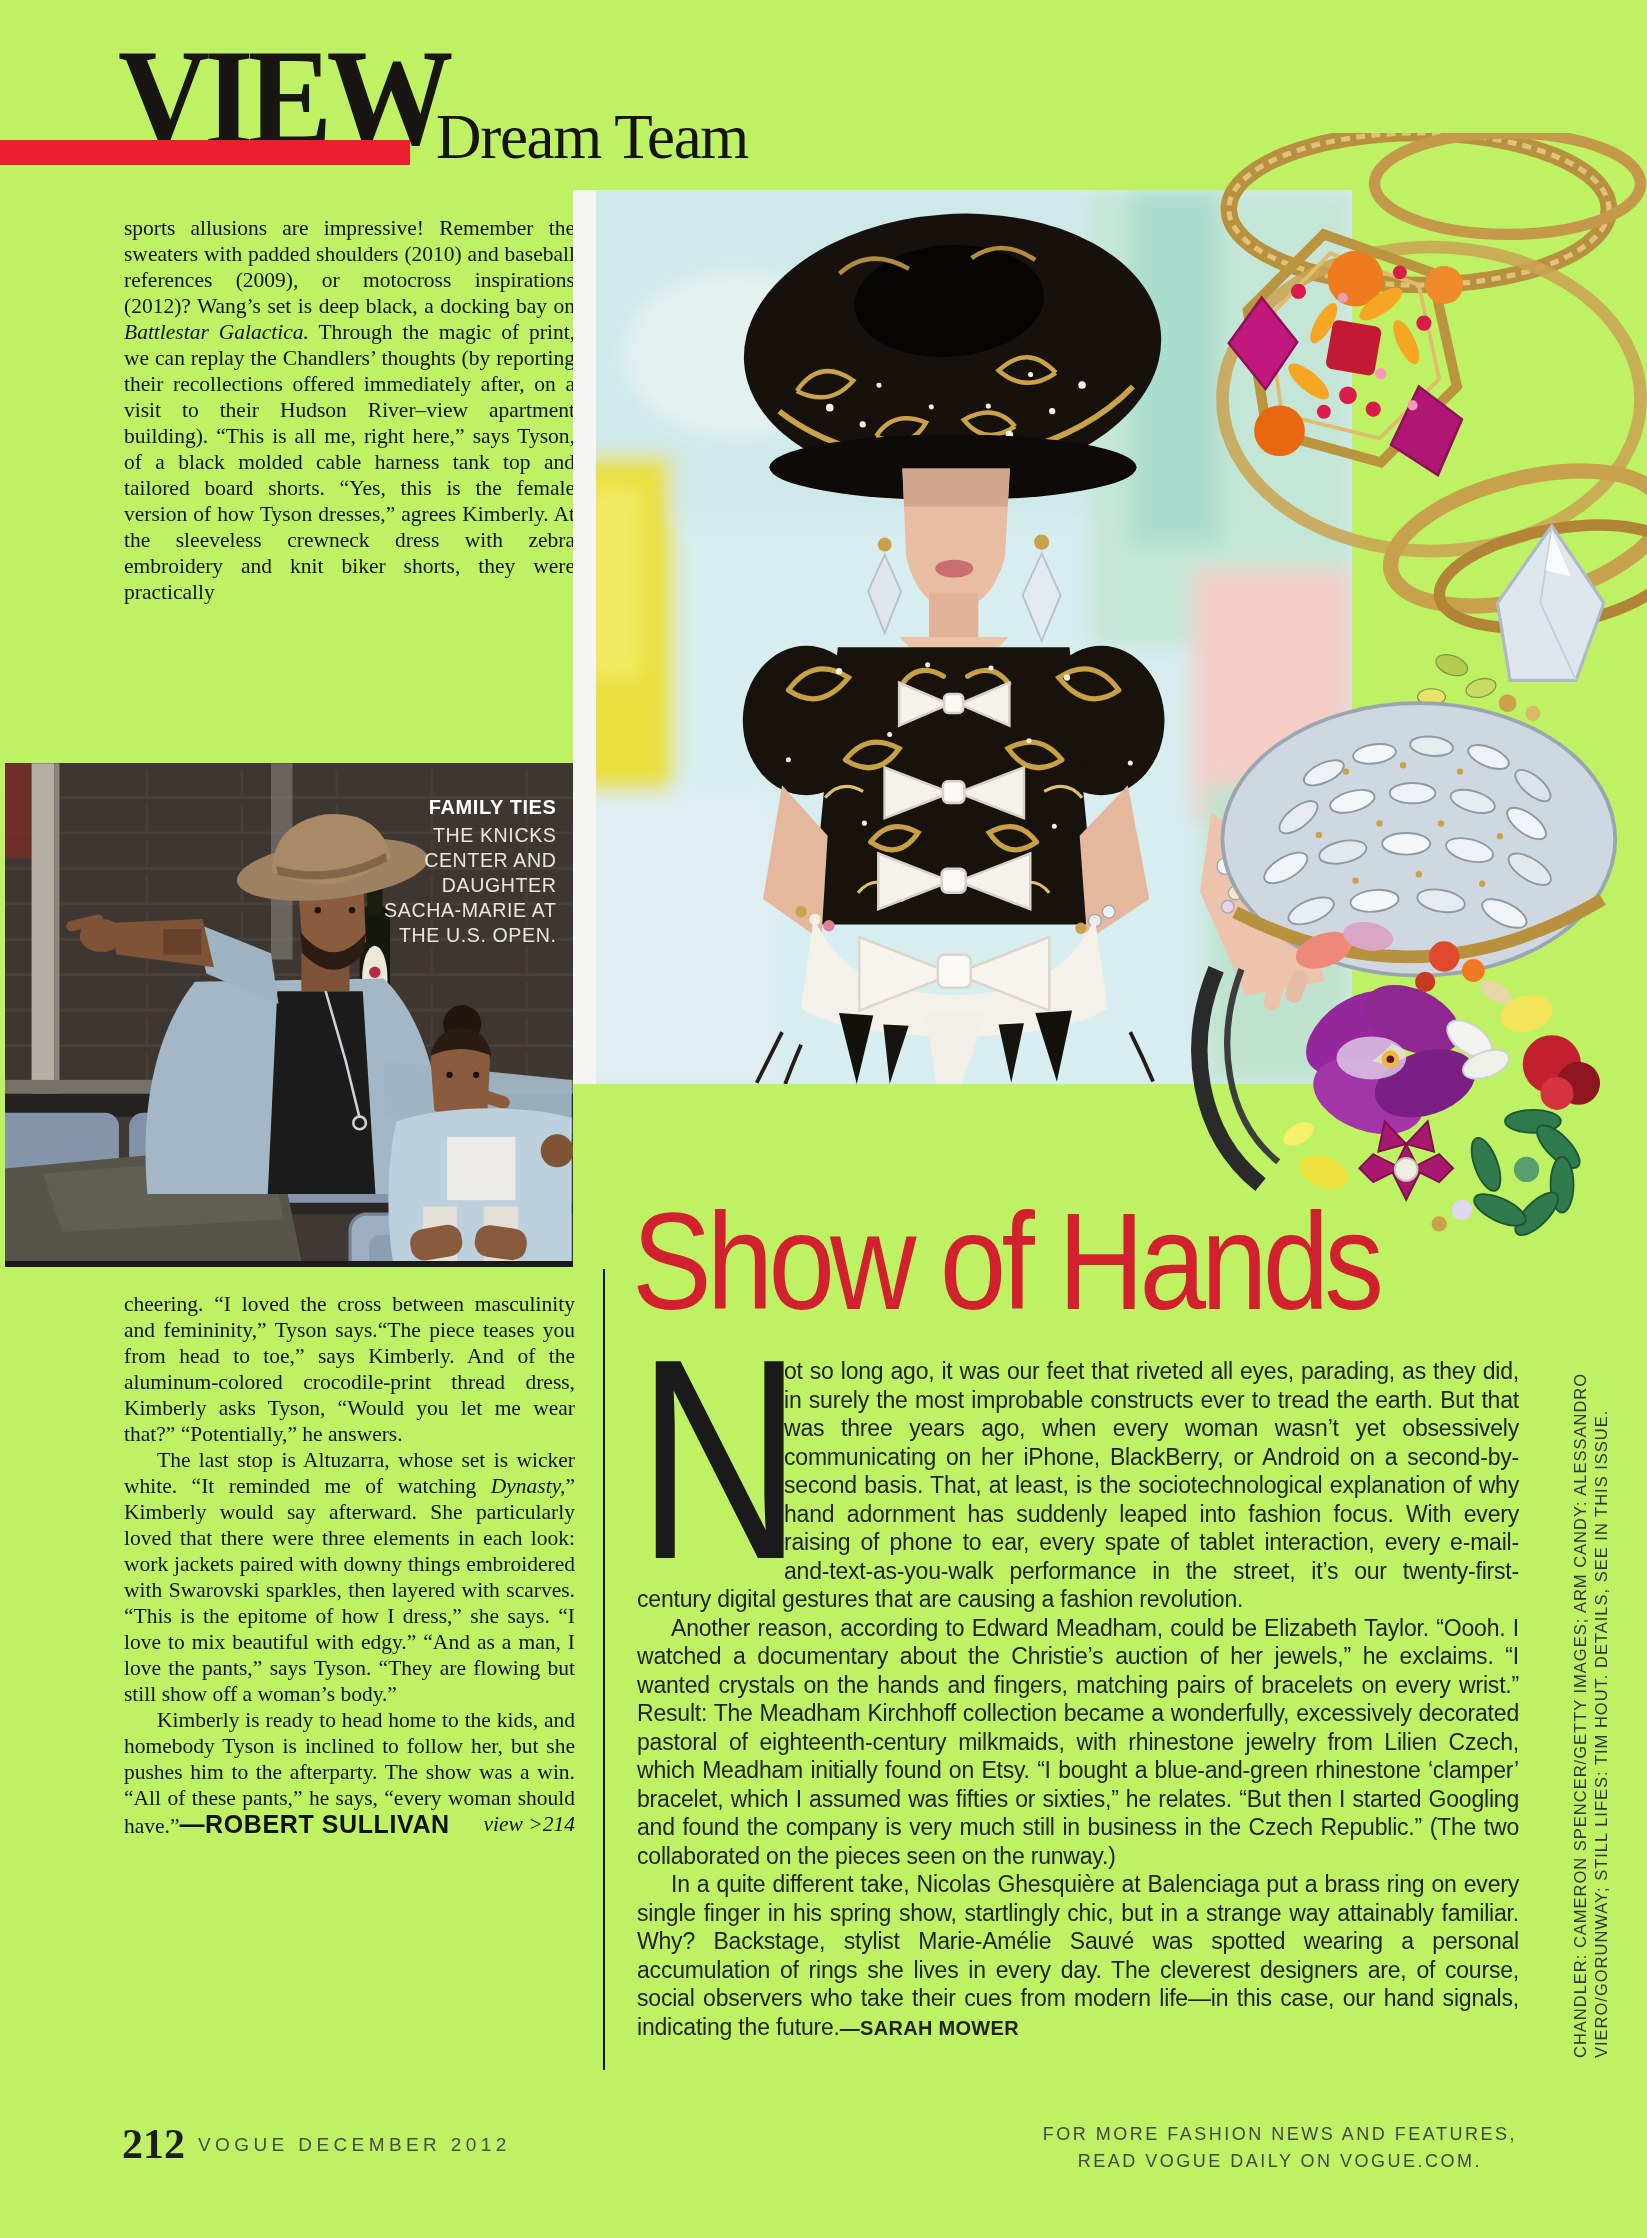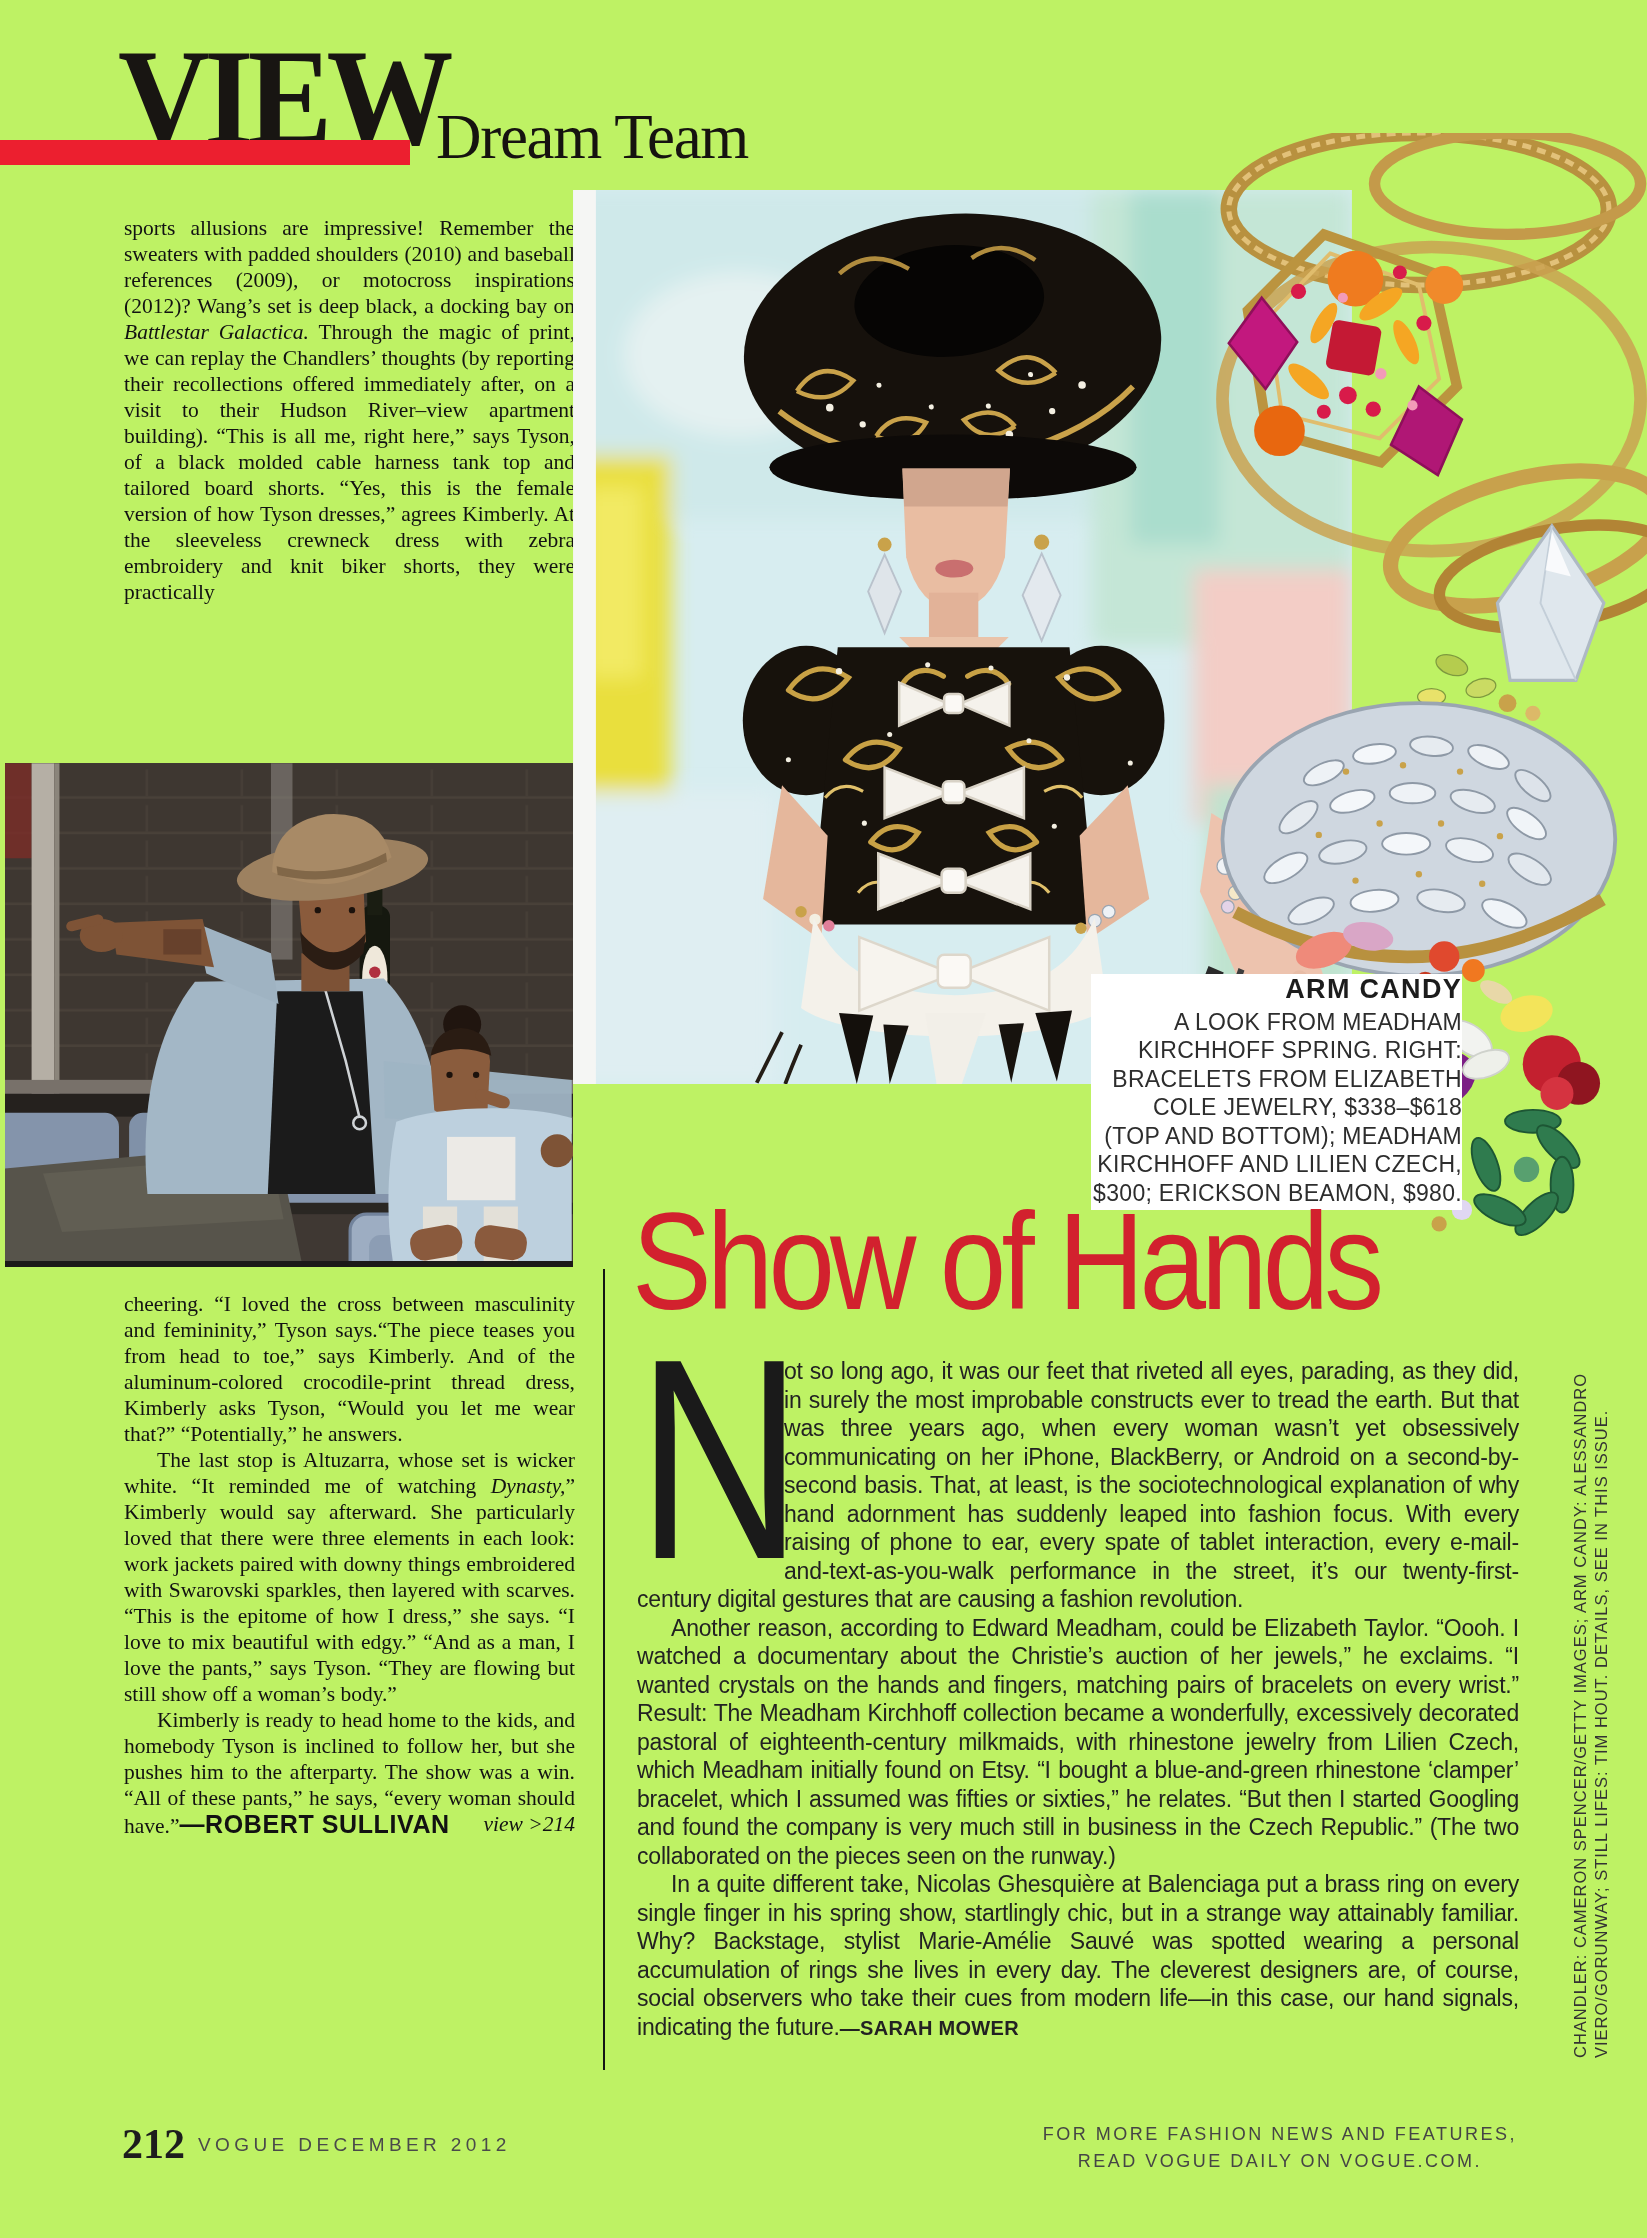--- a/index.html
+++ b/index.html
@@ -161,20 +161,24 @@
         <rect x="742" y="520" width="56" height="20" rx="10" fill="#8a5c3d" transform="rotate(18 770 530)" data-interactable="false"></rect>
         <path d="M618,566 C600,650 604,740 614,795 L895,795 L895,560 C820,538 690,540 618,566 Z" fill="#bdd0de" data-interactable="false"></path>
         <rect x="698" y="590" width="108" height="100" fill="#eceae6" data-interactable="false"></rect>
         <rect x="660" y="700" width="54" height="95" fill="#e3e0d8" data-interactable="false"></rect>
         <rect x="756" y="700" width="54" height="95" fill="#e3e0d8" data-interactable="false"></rect>
         <rect x="640" y="732" width="82" height="50" rx="22" fill="#8a5a3d" transform="rotate(-10 681 757)" data-interactable="false"></rect>
         <rect x="742" y="732" width="82" height="50" rx="22" fill="#8a5a3d" transform="rotate(8 783 757)" data-interactable="false"></rect>
         <circle cx="872" cy="612" r="26" fill="#7e5336" data-interactable="false"></circle>
       </g>
     </svg>
+    <div class="family-caption" data-interactable="false">
+      <div class="cap-title" data-interactable="false">FAMILY TIES</div>
+      <div class="cap-body" data-interactable="false">THE KNICKS CENTER AND DAUGHTER SACHA-MARIE AT THE U.S. OPEN.</div>
+    </div>
   </div>
 
   <div class="serif-col col2" data-interactable="false">
     <p data-interactable="false"><span data-interactable="false">cheering. “I loved the cross between masculinity and femininity,” Tyson says.“The piece teases you from head to toe,” says Kimberly. And of the aluminum-colored crocodile-print thread dress, Kimberly asks Tyson, “Would you let me wear that?” “Potentially,” he answers.</span></p>
     <p data-interactable="false"><span data-interactable="false">The last stop is Altuzarra, whose set is wicker white. “It reminded me of watching </span><i data-interactable="false">Dynasty,</i><span data-interactable="false">” Kimberly would say afterward. She particularly loved that there were three elements in each look: work jackets paired with downy things embroidered with Swarovski sparkles, then layered with scarves. “This is the epitome of how I dress,” she says. “I love to mix beautiful with edgy.” “And as a man, I love the pants,” says Tyson. “They are flowing but still show off a woman’s body.”</span></p>
     <p data-interactable="false"><span data-interactable="false">Kimberly is ready to head home to the kids, and homebody Tyson is inclined to follow her, but she pushes him to the afterparty. The show was a win. “All of these pants,” he says, “every woman should have.”</span><span class="byline-b" data-interactable="false">—ROBERT SULLIVAN</span><span class="jumpline" data-interactable="false">view &gt;214</span></p>
   </div>
 
   <div class="runway-photo" data-interactable="false">
     <svg width="779" height="894" viewBox="0 0 1230 1412" data-interactable="false">
@@ -448,24 +452,20 @@
           <circle cx="790" cy="1636" r="20" fill="#58a06f"></circle>
         </g>
         <ellipse cx="470" cy="1640" rx="40" ry="24" fill="#efe13b" transform="rotate(20 470 1640)"></ellipse>
         <ellipse cx="430" cy="1580" rx="26" ry="15" fill="#f6ef6a" transform="rotate(-30 430 1580)"></ellipse>
         <circle cx="688" cy="1700" r="16" fill="#e0d7f2"></circle>
           <circle cx="652" cy="1722" r="12" fill="#c9a24a"></circle>
       </g>
     </svg>
   </div>
 
-  <div class="arm-candy" data-interactable="false">
-    <div class="cap-title" data-interactable="false">ARM CANDY</div>
-    <div class="cap-body" data-interactable="false">A LOOK FROM MEADHAM KIRCHHOFF SPRING. RIGHT: BRACELETS FROM ELIZABETH COLE JEWELRY, $338–$618 (TOP AND BOTTOM); MEADHAM KIRCHHOFF AND LILIEN CZECH, $300; ERICKSON BEAMON, $980.</div>
-  </div>
 
   <div class="soh-title" data-interactable="false">Show of Hands</div>
   <div class="col-divider" data-interactable="false"></div>
   <div class="soh-body" data-interactable="false">
     <p data-interactable="false"><span class="dropcap" data-interactable="false">N</span><span data-interactable="false">ot so long ago, it was our feet that riveted all eyes, parading, as they did, in surely the most improbable constructs ever to tread the earth. But that was three years ago, when every woman wasn’t yet obsessively communicating on her iPhone, BlackBerry, or Android on a second-by-second basis. That, at least, is the sociotechnological explanation of why hand adornment has suddenly leaped into fashion focus. With every raising of phone to ear, every spate of tablet interaction, every e-mail-and-text-as-you-walk performance in the street, it’s our twenty-first-century digital gestures that are causing a fashion revolution.</span></p>
     <p data-interactable="false"><span data-interactable="false">Another reason, according to Edward Meadham, could be Elizabeth Taylor. “Oooh. I watched a documentary about the Christie’s auction of her jewels,” he exclaims. “I wanted crystals on the hands and fingers, matching pairs of bracelets on every wrist.” Result: The Meadham Kirchhoff collection became a wonderfully, excessively decorated pastoral of eighteenth-century milkmaids, with rhinestone jewelry from Lilien Czech, which Meadham initially found on Etsy. “I bought a blue-and-green rhinestone ‘clamper’ bracelet, which I assumed was fifties or sixties,” he relates. “But then I started Googling and found the company is very much still in business in the Czech Republic.” (The two collaborated on the pieces seen on the runway.)</span></p>
     <p data-interactable="false"><span data-interactable="false">In a quite different take, Nicolas Ghesquière at Balenciaga put a brass ring on every single finger in his spring show, startlingly chic, but in a strange way attainably familiar. Why? Backstage, stylist Marie-Amélie Sauvé was spotted wearing a personal accumulation of rings she lives in every day. The cleverest designers are, of course, social observers who take their cues from modern life—in this case, our hand signals, indicating the future.</span><span class="soh-byline" data-interactable="false">—SARAH MOWER</span></p>
   </div>
 
   <div class="credits" data-interactable="false">

